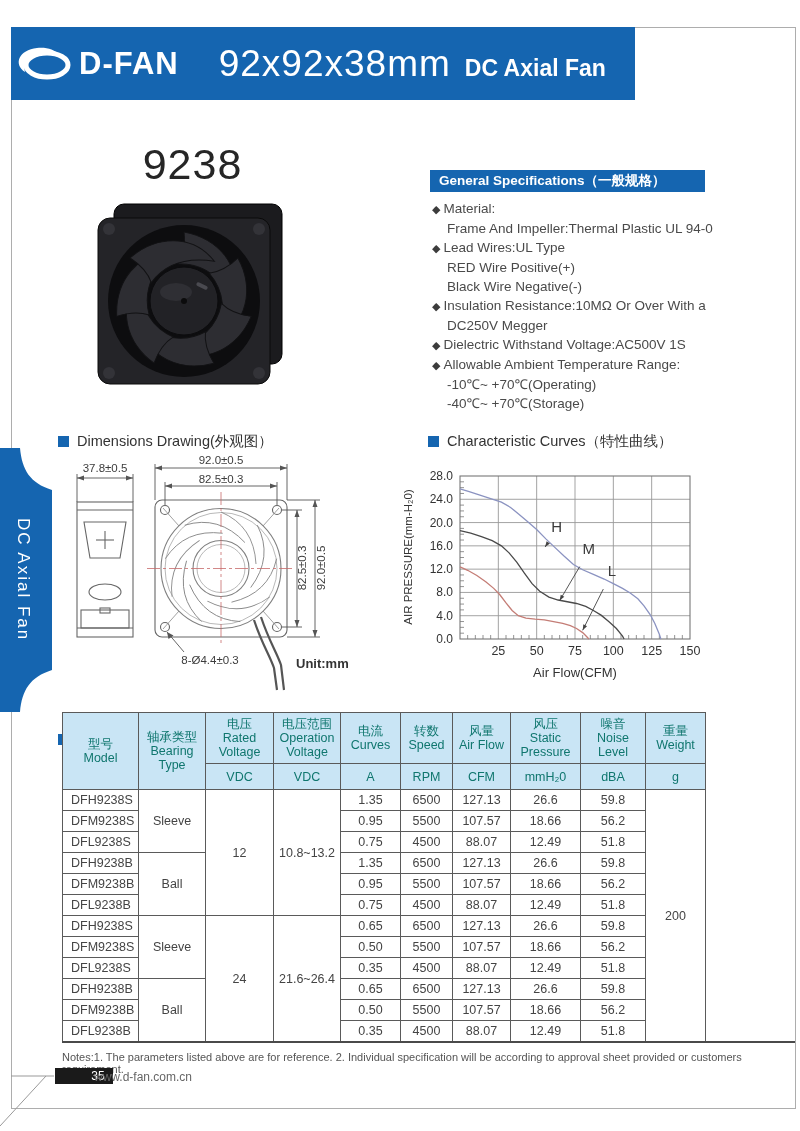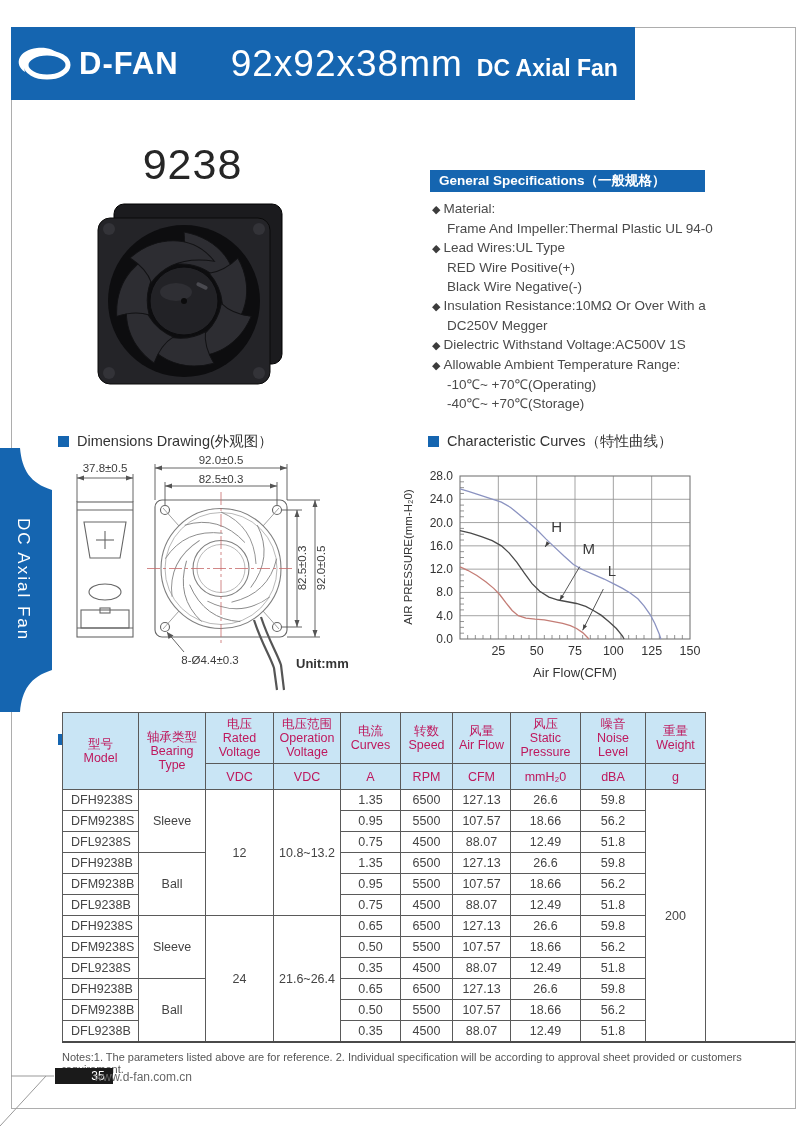--- a/index.html
+++ b/index.html
@@ -5,21 +5,21 @@
   html,body{margin:0;padding:0;}
   body{
     width:800px;height:1131px;position:relative;background:#ffffff;
     font-family:"Liberation Sans",sans-serif;overflow:hidden;color:#333;
   }
   .frame{position:absolute;left:11px;top:27px;width:783px;height:1080px;border:1px solid #adadad;}
   
   .topbar{position:absolute;left:11px;top:27px;width:624px;height:73px;background:#1565b0;display:flex;align-items:center;box-sizing:border-box;}
   .brand{display:flex;align-items:center;}
   .logo-text{color:#fff;font-size:31px;font-weight:bold;letter-spacing:1px;margin-left:4px;}
-  .titles{display:flex;align-items:baseline;margin-left:52px;text-align:right;}
+  .titles{display:flex;align-items:baseline;margin-left:40px;text-align:right;}
   .page-title{color:#fff;font-size:37px;font-weight:400;letter-spacing:1px;}
   .page-subtitle{color:#fff;font-size:23px;font-weight:bold;margin-left:14px;}
   
   .model-headline{position:absolute;left:95px;top:140px;width:195px;text-align:center;font-size:43px;color:#262626;letter-spacing:1px;}
   .product-photo{position:absolute;left:92px;top:200px;}
   
   .gs-title{position:absolute;left:430px;top:170px;width:275px;height:22px;line-height:22px;background:#1565b0;color:#fff;font-size:13.5px;font-weight:bold;padding-left:9px;box-sizing:border-box;}
   .gs-list{position:absolute;left:432px;top:199px;width:350px;font-size:13.5px;color:#4a4a4a;}
   .gs-item{line-height:19px;white-space:nowrap;}
   .gs-item .diamond{font-size:11px;margin-right:3px;color:#3c3c3c;}
@@ -34,21 +34,21 @@
   .sidebar-tab{position:absolute;left:0;top:448px;}
   .side-label{position:absolute;left:10px;top:460px;height:240px;width:26px;display:flex;align-items:center;justify-content:center;
     writing-mode:vertical-rl;color:#fff;font-size:17px;letter-spacing:2px;}
   
   .dims-svg{position:absolute;left:34px;top:452px;}
   .chart-svg{position:absolute;left:398px;top:452px;}
   svg text{font-family:"Liberation Sans",sans-serif;}
   
   table.specs{position:absolute;left:62px;top:712px;width:643px;border-collapse:collapse;table-layout:fixed;}
   table.specs th,table.specs td{border:1px solid #5a5a5a;font-weight:400;text-align:center;padding:0;}
-  table.specs thead th{background:#c9e5f5;color:#be185d;font-size:12.5px;line-height:14px;}
+  table.specs thead th{background:#c9e5f5;color:#0f766e;font-size:12.5px;line-height:14px;}
   table.specs thead tr:first-child th{height:50px;}
   table.specs thead tr.units th{height:25px;}
   table.specs td{height:20px;font-size:12.5px;color:#444;background:#fff;}
   table.specs td.model{text-align:left;padding-left:8px;}
   
   .notes-divider{position:absolute;left:62px;top:1041px;width:733px;height:2px;background:#4a4a4a;}
   .notes{position:absolute;left:62px;top:1051px;width:732px;font-size:11px;color:#555;}
   .page-badge{position:absolute;left:55px;top:1068px;width:30px;height:16px;background:#1a1a1a;color:#fff;font-size:12px;text-align:center;line-height:16px;padding-left:28px;}
   .website{position:absolute;left:94px;top:1070px;font-size:12px;color:#666;}
   .footer-deco{position:absolute;left:0;top:1060px;}

